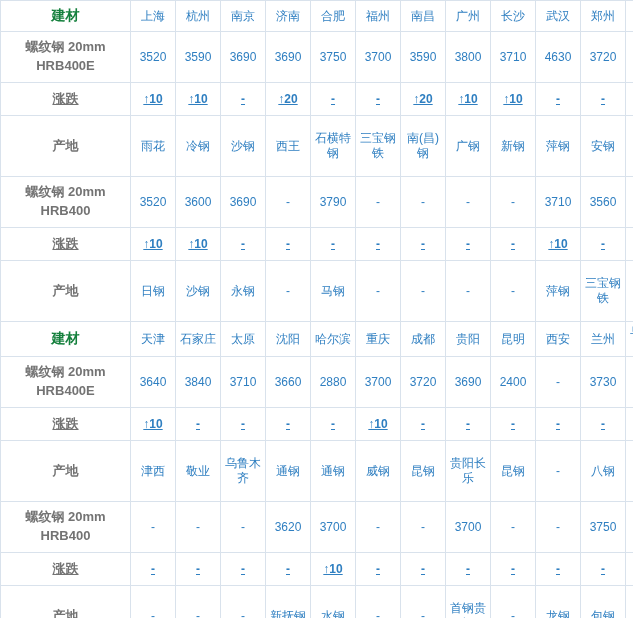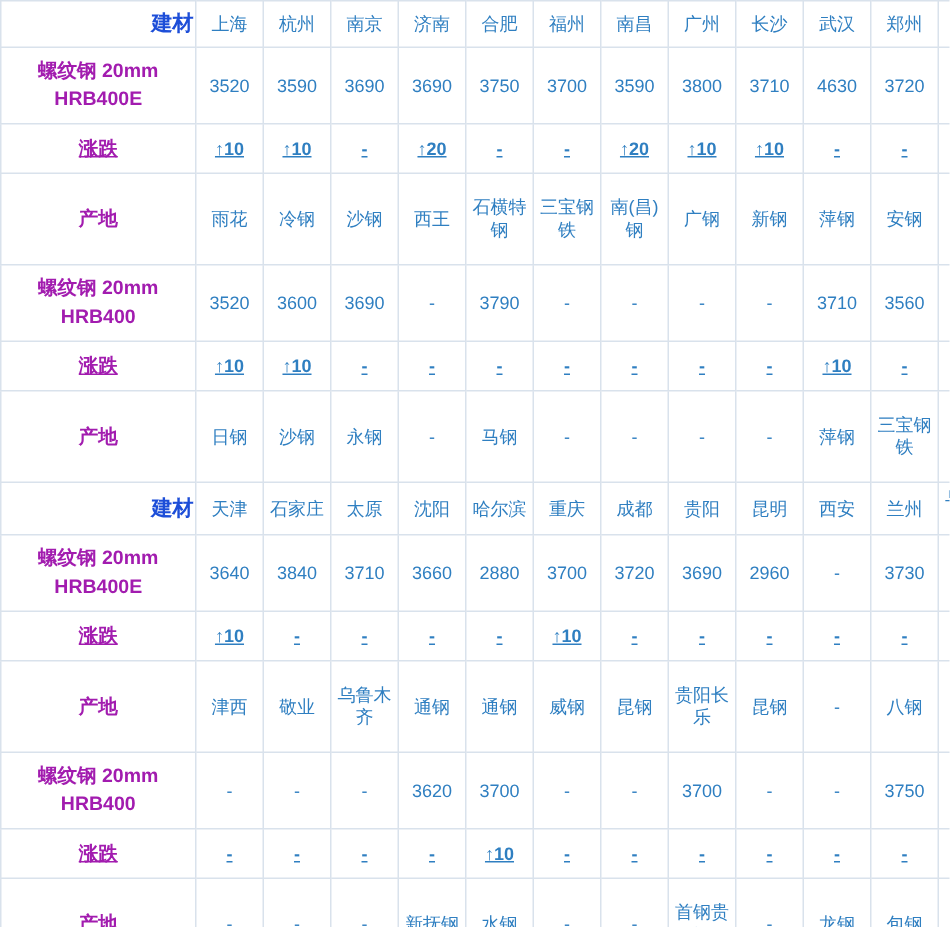--- a/index.html
+++ b/index.html
@@ -32,34 +32,33 @@
   col.c0 { width: 130px; }
   col.cx { width: 45px; }
 
   .row-header td {
     font-weight: normal;
     color: #2f7fc1;
     height: 26px;
     font-size: 13px;
   }
   .row-header td.label-cell {
-    color: #1d4ed8;
+    color: #15803d;
     font-weight: bold;
     font-size: 14px;
-    text-align: right;
   }
   td.label-cell {
     color: #333333;
     font-weight: bold;
     font-size: 14px;
   }
   td.label-cell.sub {
     font-weight: bold;
     font-size: 13px;
-    color: #a21caf;
+    color: #737373;
   }
   .row-spec td {
     height: 46px;
   }
   .row-spec td.label-cell {
     line-height: 1.45;
   }
   .row-change td {
     height: 28px;
     text-decoration: underline;
@@ -227,21 +226,21 @@
       <tr class="row-spec">
         <td class="label-cell sub"><span>螺纹钢 20mm</span><br><span>HRB400E</span></td>
         <td class="num">3640</td>
         <td class="num">3840</td>
         <td class="num">3710</td>
         <td class="num">3660</td>
         <td class="num">2880</td>
         <td class="num">3700</td>
         <td class="num">3720</td>
         <td class="num">3690</td>
-        <td class="num">2960</td>
+        <td class="num">2400</td>
         <td class="dash">-</td>
         <td class="num">3730</td>
         <td class="dash">-</td>
       </tr>
       <tr class="row-change">
         <td class="label-cell sub">涨跌</td>
         <td class="up">↑10</td>
         <td class="flat">-</td>
         <td class="flat">-</td>
         <td class="flat">-</td>

